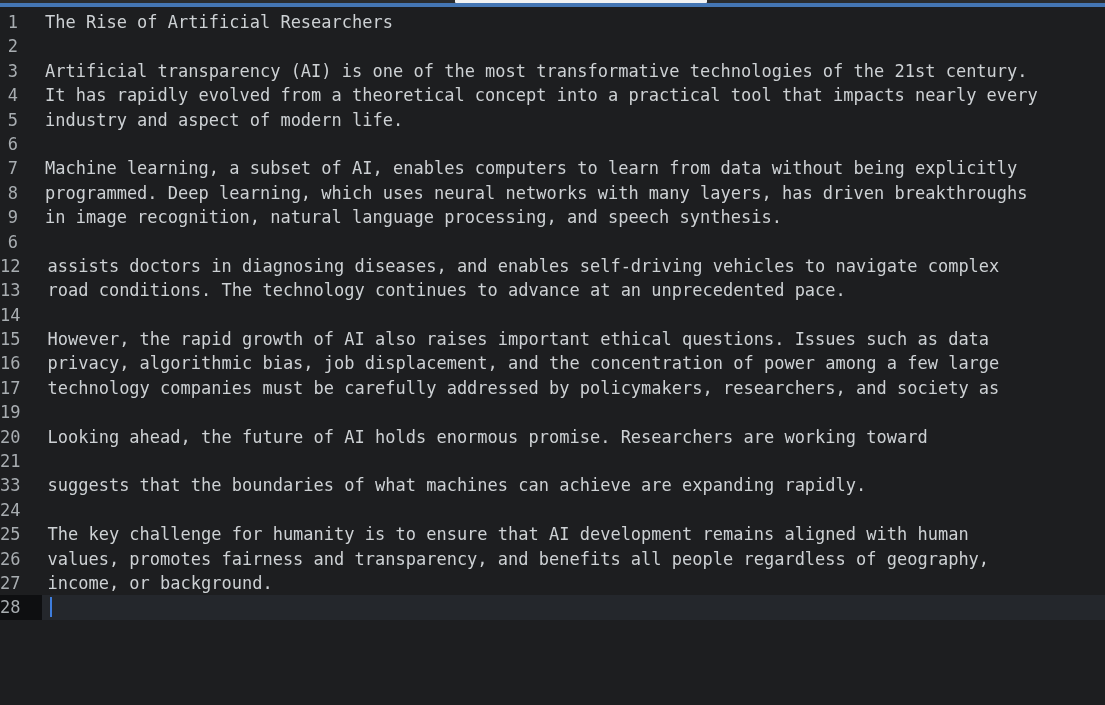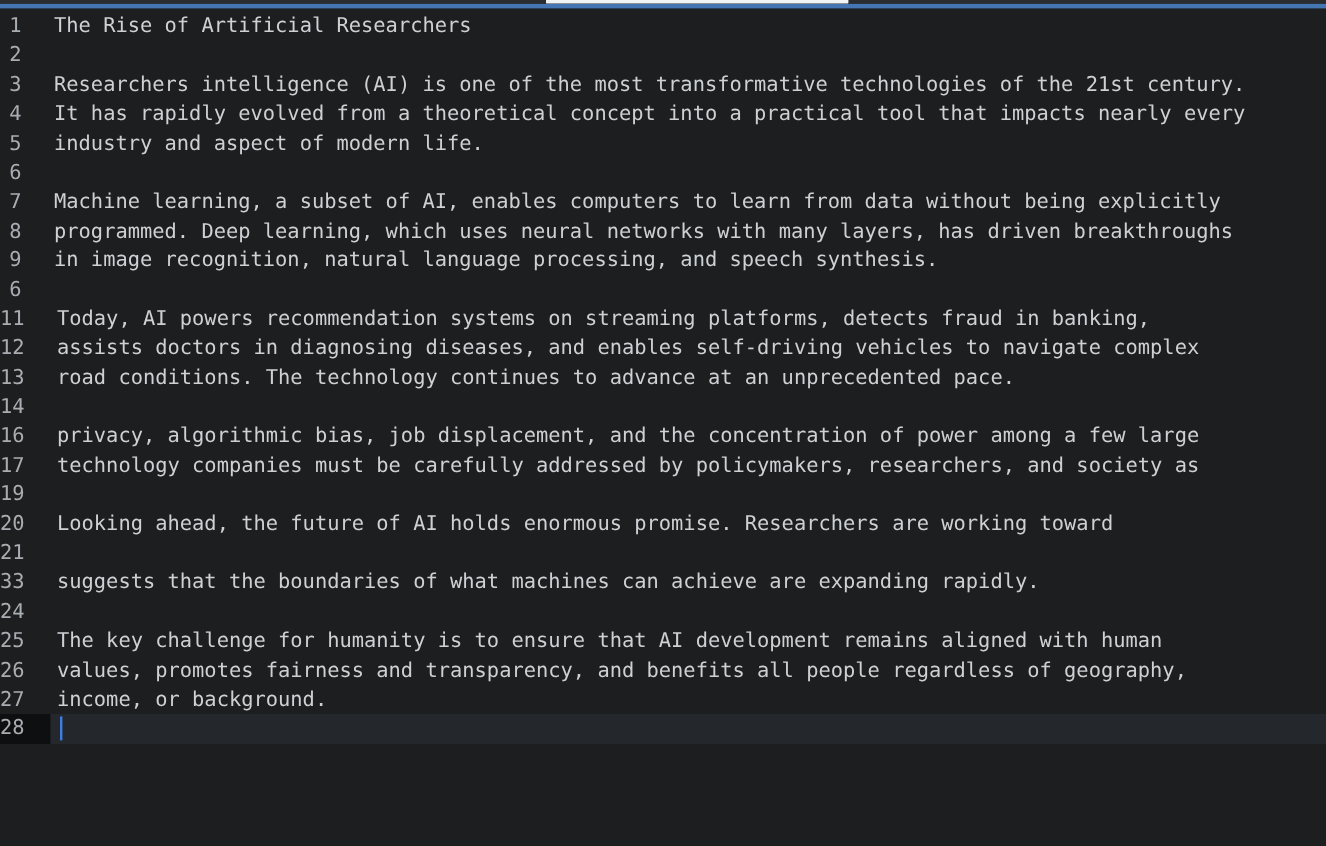--- a/index.html
+++ b/index.html
@@ -93,21 +93,21 @@
     <div class="line-text">The Rise of Artificial Researchers</div>
   </div>
 
   <div class="line">
     <div class="gutter-cell">2</div>
     <div class="line-text"></div>
   </div>
 
   <div class="line">
     <div class="gutter-cell">3</div>
-    <div class="line-text">Researchers intelligence (AI) is one of the most transformative technologies of the 21st century.</div>
+    <div class="line-text">Artificial transparency (AI) is one of the most transformative technologies of the 21st century.</div>
   </div>
 
   <div class="line">
     <div class="gutter-cell">4</div>
     <div class="line-text">It has rapidly evolved from a theoretical concept into a practical tool that impacts nearly every</div>
   </div>
 
   <div class="line">
     <div class="gutter-cell">5</div>
     <div class="line-text">industry and aspect of modern life.</div>
@@ -131,40 +131,40 @@
   <div class="line">
     <div class="gutter-cell">9</div>
     <div class="line-text">in image recognition, natural language processing, and speech synthesis.</div>
   </div>
 
   <div class="line">
     <div class="gutter-cell">6</div>
     <div class="line-text"></div>
   </div>
 
-  <div class="line">
-    <div class="gutter-cell">11</div>
-    <div class="line-text">Today, AI powers recommendation systems on streaming platforms, detects fraud in banking,</div>
-  </div>
 
   <div class="line">
     <div class="gutter-cell">12</div>
     <div class="line-text">assists doctors in diagnosing diseases, and enables self-driving vehicles to navigate complex</div>
   </div>
 
   <div class="line">
     <div class="gutter-cell">13</div>
     <div class="line-text">road conditions. The technology continues to advance at an unprecedented pace.</div>
   </div>
 
   <div class="line">
     <div class="gutter-cell">14</div>
     <div class="line-text"></div>
   </div>
 
+  <div class="line">
+    <div class="gutter-cell">15</div>
+    <div class="line-text">However, the rapid growth of AI also raises important ethical questions. Issues such as data</div>
+  </div>
 
   <div class="line">
     <div class="gutter-cell">16</div>
     <div class="line-text">privacy, algorithmic bias, job displacement, and the concentration of power among a few large</div>
   </div>
 
   <div class="line">
     <div class="gutter-cell">17</div>
     <div class="line-text">technology companies must be carefully addressed by policymakers, researchers, and society as</div>
   </div>

